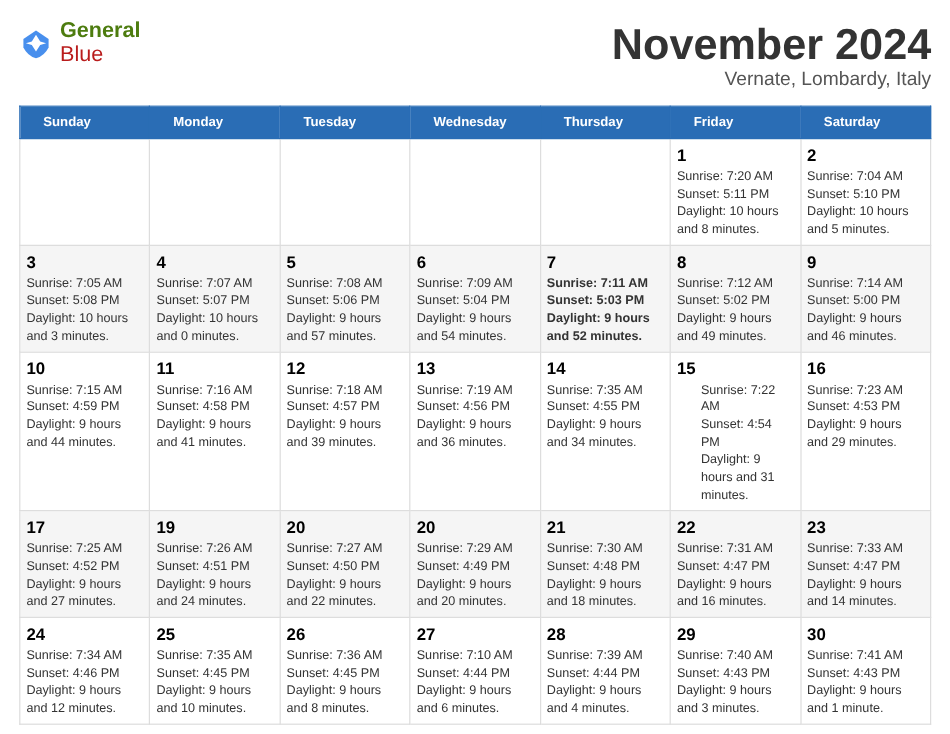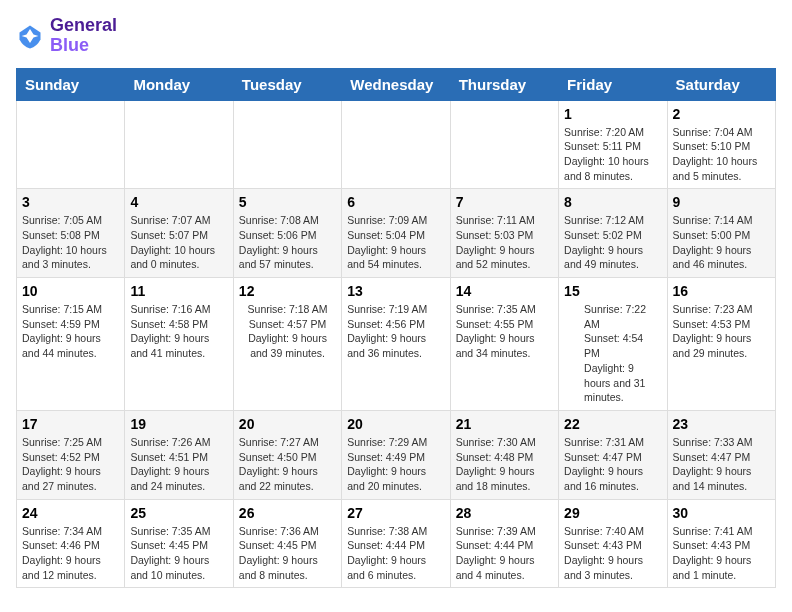--- a/index.html
+++ b/index.html
@@ -22,27 +22,27 @@
       gap: 6px;
     }
     .logo-text {
       display: flex;
       flex-direction: column;
       line-height: 1.1;
     }
     .logo-general {
       font-size: 18px;
       font-weight: bold;
-      color: #4c1d95;
+      color: #4d7c0f;
       text-align: center;
     }
     .logo-blue {
       font-size: 18px;
-      font-weight: bold;
-      color: #8b5cf6;
+      font-weight: normal;
+      color: #b91c1c;
     }
     .logo-icon {
       width: 28px;
       height: 28px;
     }
     .title-section {
       text-align: right;
     }
     .month-title {
       font-size: 36px;
@@ -56,23 +56,23 @@
     table {
       width: 100%;
       border-collapse: collapse;
       font-size: 11px;
     }
     thead tr {
       background-color: #2a6db5;
       color: white;
     }
     thead th {
-      padding: 7px 8px;
+      padding: 7px 19px;
       text-align: left;
-      font-size: 15px;
+      font-size: 11px;
       font-weight: bold;
       border: 1px solid #2a6db5;
     }
     tbody tr {
       border-bottom: 1px solid #ccc;
     }
     tbody td {
       vertical-align: top;
       padding: 5px;
       border: 1px solid #ddd;
@@ -103,20 +103,24 @@
 <div class="header-section">
   <div class="logo">
     <svg class="logo-icon" viewBox="0 0 40 40" xmlns="http://www.w3.org/2000/svg">
       <path d="M20 5 L35 15 L35 25 Q30 35 20 38 Q10 35 5 25 L5 15 Z" fill="#1a73e8" opacity="0.8"></path>
       <path d="M15 18 L20 10 L25 18 L32 20 L25 22 L20 30 L15 22 L8 20 Z" fill="white"></path>
     </svg>
     <div class="logo-text">
       <span class="logo-general">General</span>
       <span class="logo-blue">Blue</span>
     </div>
+  </div>
+  <div class="title-section">
+    <div class="month-title">November 2024</div>
+    <div class="location-subtitle">Vernate, Lombardy, Italy</div>
   </div>
 </div>
 
 <table>
   <thead>
     <tr>
       <th>Sunday</th>
       <th>Monday</th>
       <th>Tuesday</th>
       <th>Wednesday</th>
@@ -165,21 +169,21 @@
 Daylight: 9 hours and 57 minutes.</div>
         </td>
         <td>
           <span class="day-number">6</span>
           <div class="day-detail" style="white-space: pre-line;">Sunrise: 7:09 AM
 Sunset: 5:04 PM
 Daylight: 9 hours and 54 minutes.</div>
         </td>
         <td>
           <span class="day-number">7</span>
-          <div class="day-detail" style="white-space: pre-line;">Sunrise: 7:11 AM
+          <div class="day-detail" style="white-space: pre-line; font-weight: bold;">Sunrise: 7:11 AM
 Sunset: 5:03 PM
 Daylight: 9 hours and 52 minutes.</div>
         </td>
         <td>
           <span class="day-number">8</span>
           <div class="day-detail" style="white-space: pre-line;">Sunrise: 7:12 AM
 Sunset: 5:02 PM
 Daylight: 9 hours and 49 minutes.</div>
         </td>
         <td>
@@ -197,21 +201,21 @@
 Daylight: 9 hours and 44 minutes.</div>
         </td>
         <td>
           <span class="day-number">11</span>
           <div class="day-detail" style="white-space: pre-line;">Sunrise: 7:16 AM
 Sunset: 4:58 PM
 Daylight: 9 hours and 41 minutes.</div>
         </td>
         <td>
           <span class="day-number">12</span>
-          <div class="day-detail" style="white-space: pre-line; text-align: center;">Sunrise: 7:18 AM
+          <div class="day-detail" style="white-space: pre-line;">Sunrise: 7:18 AM
 Sunset: 4:57 PM
 Daylight: 9 hours and 39 minutes.</div>
         </td>
         <td>
           <span class="day-number">13</span>
           <div class="day-detail" style="white-space: pre-line;">Sunrise: 7:19 AM
 Sunset: 4:56 PM
 Daylight: 9 hours and 36 minutes.</div>
         </td>
         <td>
@@ -291,21 +295,21 @@
 Daylight: 9 hours and 10 minutes.</div>
         </td>
         <td>
           <span class="day-number">26</span>
           <div class="day-detail" style="white-space: pre-line;">Sunrise: 7:36 AM
 Sunset: 4:45 PM
 Daylight: 9 hours and 8 minutes.</div>
         </td>
         <td>
           <span class="day-number">27</span>
-          <div class="day-detail" style="white-space: pre-line;">Sunrise: 7:38 AM
+          <div class="day-detail" style="white-space: pre-line;">Sunrise: 7:10 AM
 Sunset: 4:44 PM
 Daylight: 9 hours and 6 minutes.</div>
         </td>
         <td>
           <span class="day-number">28</span>
           <div class="day-detail" style="white-space: pre-line;">Sunrise: 7:39 AM
 Sunset: 4:44 PM
 Daylight: 9 hours and 4 minutes.</div>
         </td>
         <td>

